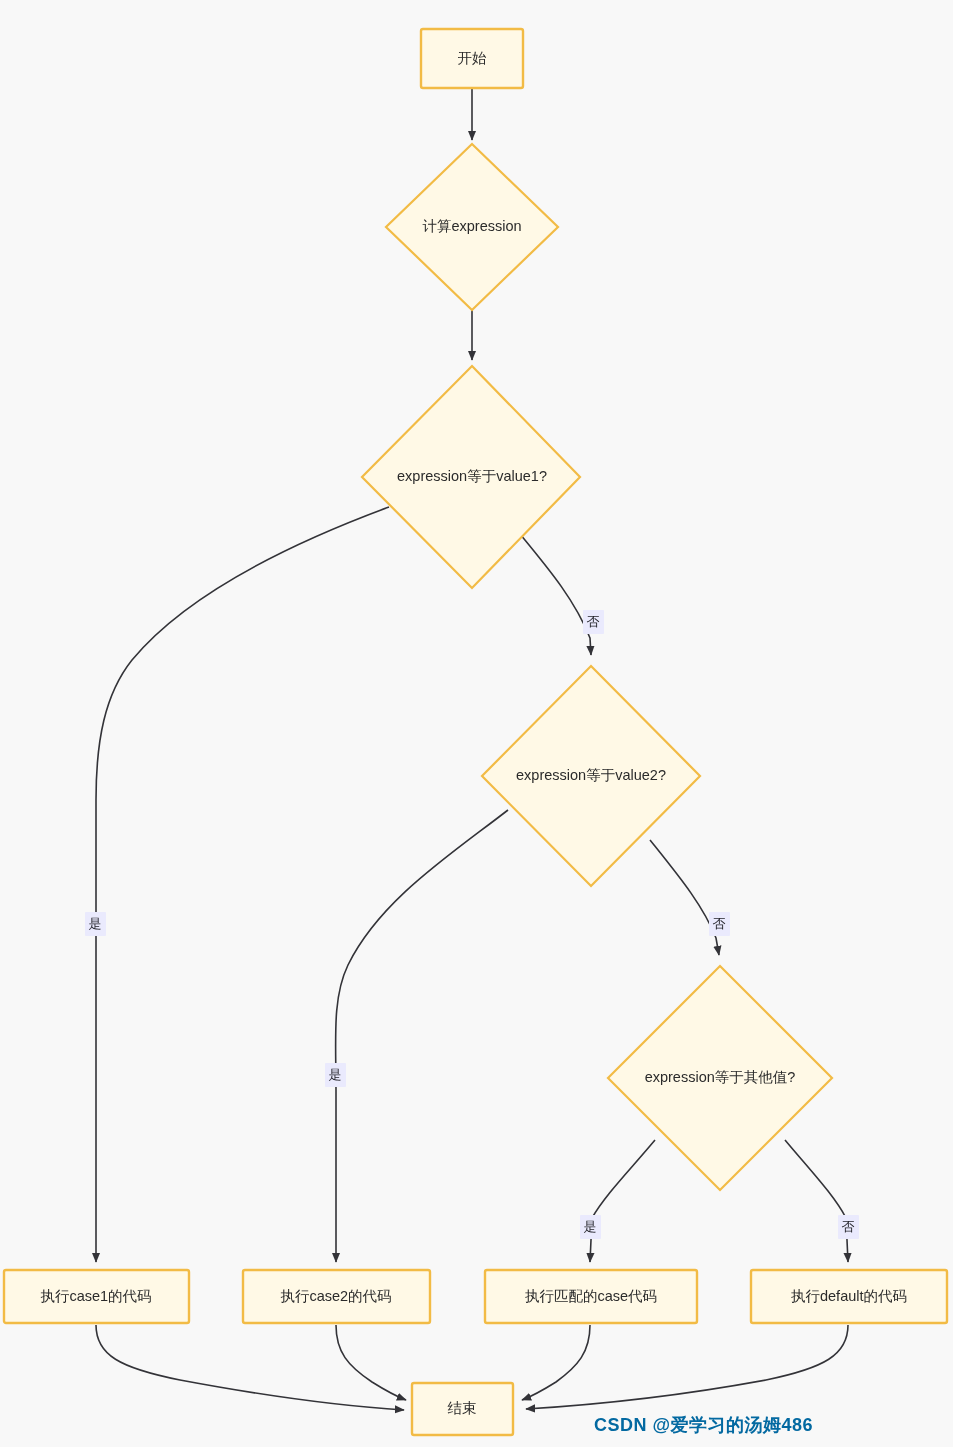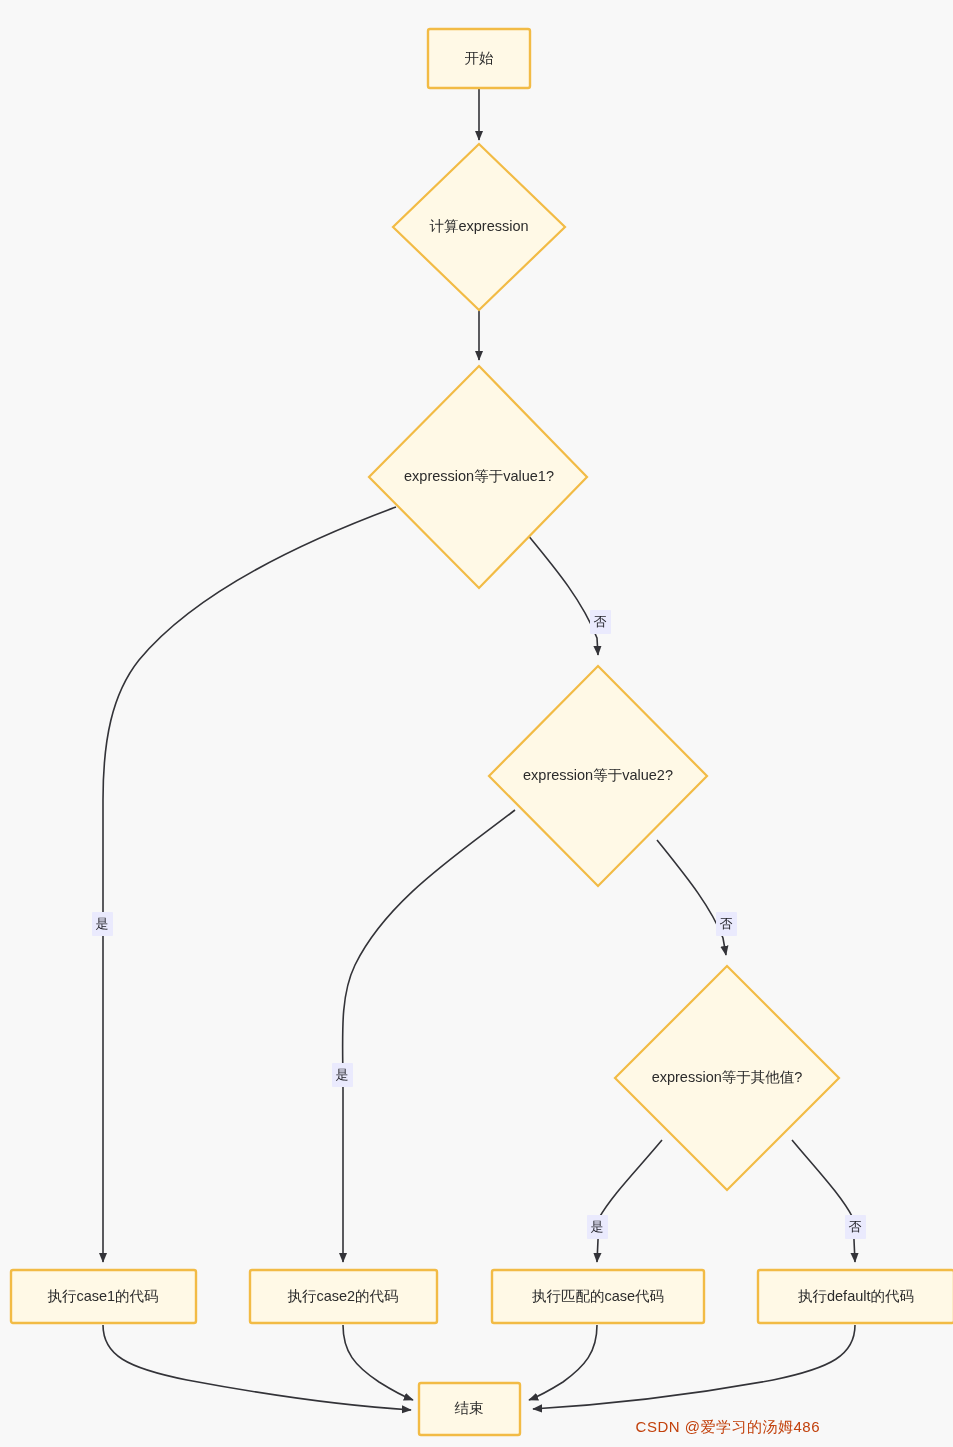--- a/index.html
+++ b/index.html
@@ -13,21 +13,20 @@
     height: 1447px;
     position: relative;
     overflow: hidden;
     font-family: "Liberation Sans", "DejaVu Sans", sans-serif;
   }
   #flow-root {
     position: absolute;
     inset: 0;
     width: 827px;
     height: 1447px;
-    margin-left: 7px;
   }
   svg#flow-svg {
     position: absolute;
     left: 0;
     top: 0;
     width: 953px;
     height: 1447px;
     display: block;
   }
   .node-shape {
@@ -60,25 +59,26 @@
     fill: #25252c;
     text-anchor: middle;
     dominant-baseline: middle;
     pointer-events: none;
   }
   .watermark {
     position: absolute;
     right: 14px;
     bottom: 10px;
     font-family: "Liberation Sans", "DejaVu Sans", sans-serif;
-    font-size: 15px;
-    color: #c2410c;
+    font-size: 18px;
+    color: #0369a1;
     letter-spacing: 0.5px;
     white-space: nowrap;
     user-select: none;
+    font-weight: bold;
   }
 </style>
 </head>
 <body>
 
 <div id="flow-root">
 
   <svg id="flow-svg" viewBox="0 0 953 1447">
     <defs>
       <marker id="arrowhead" markerWidth="11" markerHeight="9" refX="9.2" refY="4.5" orient="auto" markerUnits="userSpaceOnUse">

